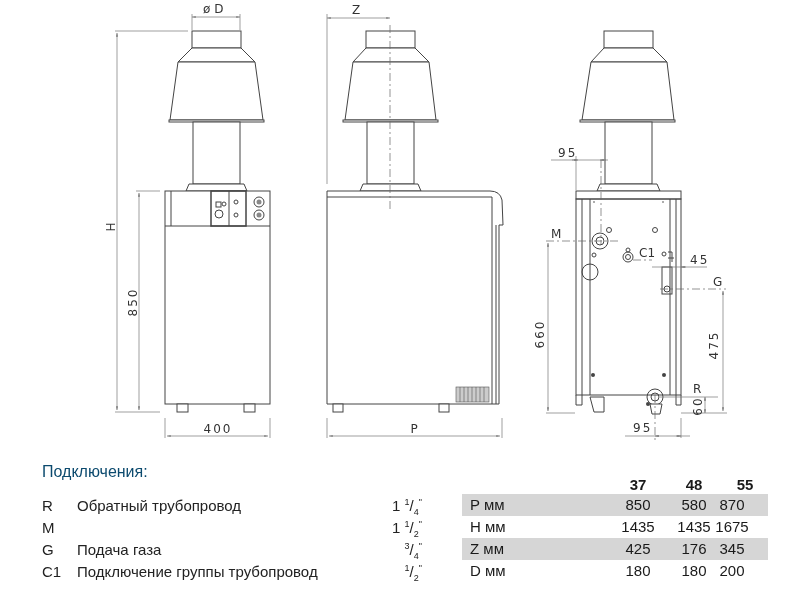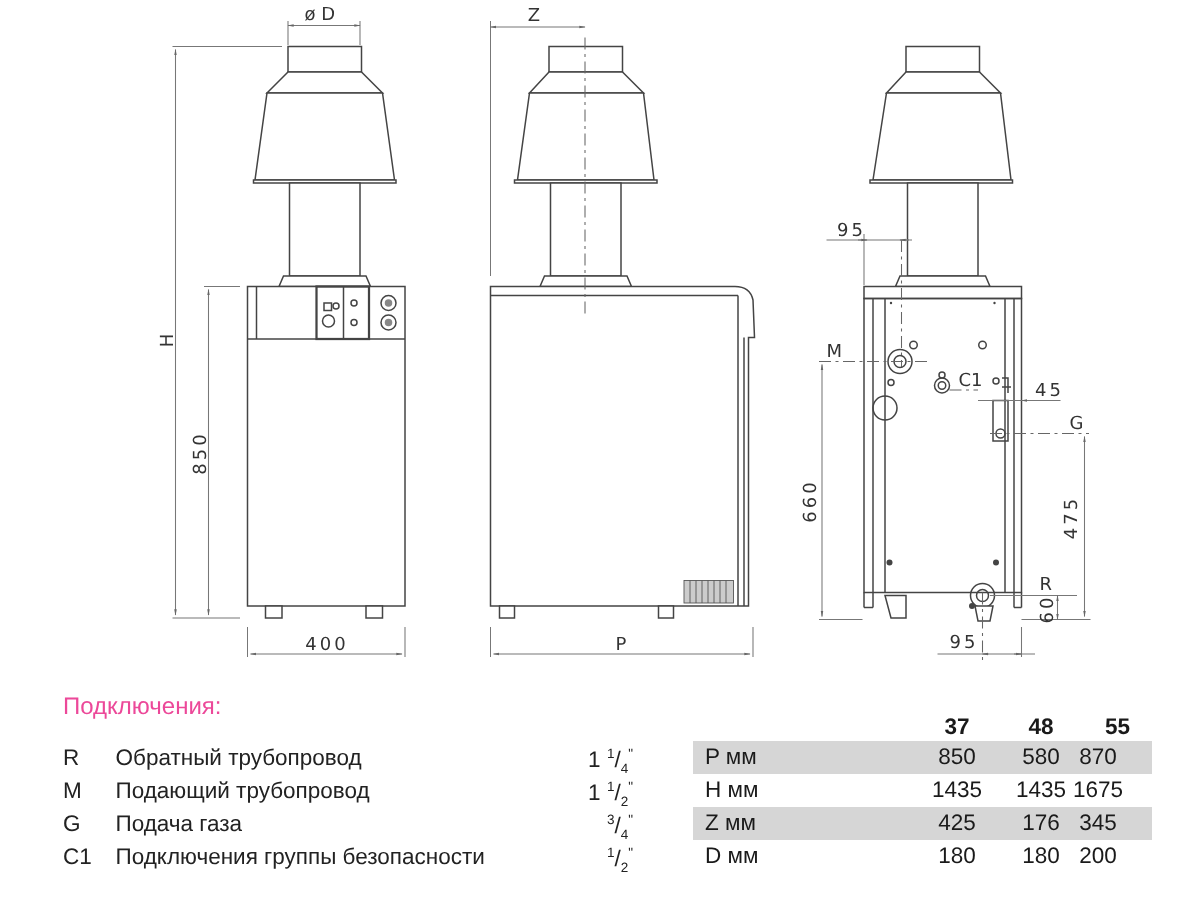--- a/index.html
+++ b/index.html
@@ -4,21 +4,21 @@
 <style>
   html, body { margin:0; padding:0; background:#ffffff; }
   body { width:791px; height:599px; position:relative; overflow:hidden; font-family:"Liberation Sans", sans-serif; color:#1a1a1a; }
   #drawing { position:absolute; left:0; top:0; width:791px; height:450px; }
   #drawing text { font-family:"DejaVu Sans", sans-serif; fill:#333; }
   .ln { stroke:#444; stroke-width:1; fill:none; }
   .lnf { stroke:#444; stroke-width:1; fill:#fff; }
   .dash { stroke:#666; stroke-width:0.7; fill:none; stroke-dasharray:8 3 2 3; }
   .dim { stroke:#777; stroke-width:0.7; fill:none; }
   .dimtxt { font-size:12px; letter-spacing:2px; }
-  .conn-title { position:absolute; left:42px; top:463px; font-size:16px; color:#ec4899; }
+  .conn-title { position:absolute; left:42px; top:463px; font-size:16px; color:#0c4a6e; }
   .conn-list { position:absolute; left:42px; top:497px; width:380px; }
   .conn-row { position:relative; height:22px; font-size:15px; color:#222; }
   .conn-code { position:absolute; left:0; top:0; }
   .conn-desc { position:absolute; left:35px; top:0; }
   .conn-size { position:absolute; right:0; top:0; text-align:right; }
   .conn-size sup, .conn-size sub { font-size:9px; }
   .dim-table { position:absolute; left:462px; top:476px; width:306px; }
   .dim-head { position:relative; height:18px; font-weight:bold; font-size:15px; }
   .dim-head span { position:absolute; top:0; width:50px; text-align:center; }
   .dim-row { position:relative; height:22px; font-size:15px; line-height:22px; }
@@ -218,31 +218,30 @@
 
 <div class="conn-title">Подключения:</div>
 <div class="conn-list">
   <div class="conn-row">
     <span class="conn-code">R</span>
     <span class="conn-desc">Обратный трубопровод</span>
     <span class="conn-size"><span>1</span> <sup>1</sup>/<sub>4</sub><sup>"</sup></span>
   </div>
   <div class="conn-row">
     <span class="conn-code">M</span>
-    <span class="conn-desc">Подающий трубопровод</span>
     <span class="conn-size"><span>1</span> <sup>1</sup>/<sub>2</sub><sup>"</sup></span>
   </div>
   <div class="conn-row">
     <span class="conn-code">G</span>
     <span class="conn-desc">Подача газа</span>
     <span class="conn-size"><sup>3</sup>/<sub>4</sub><sup>"</sup></span>
   </div>
   <div class="conn-row">
     <span class="conn-code">C1</span>
-    <span class="conn-desc">Подключения группы безопасности</span>
+    <span class="conn-desc">Подключение группы трубопровод</span>
     <span class="conn-size"><sup>1</sup>/<sub>2</sub><sup>"</sup></span>
   </div>
 </div>
 
 <div class="dim-table">
   <div class="dim-head">
     <span class="c1" style="left:151px">37</span>
     <span class="c2" style="left:207px">48</span>
     <span class="c3" style="left:258px">55</span>
   </div>

